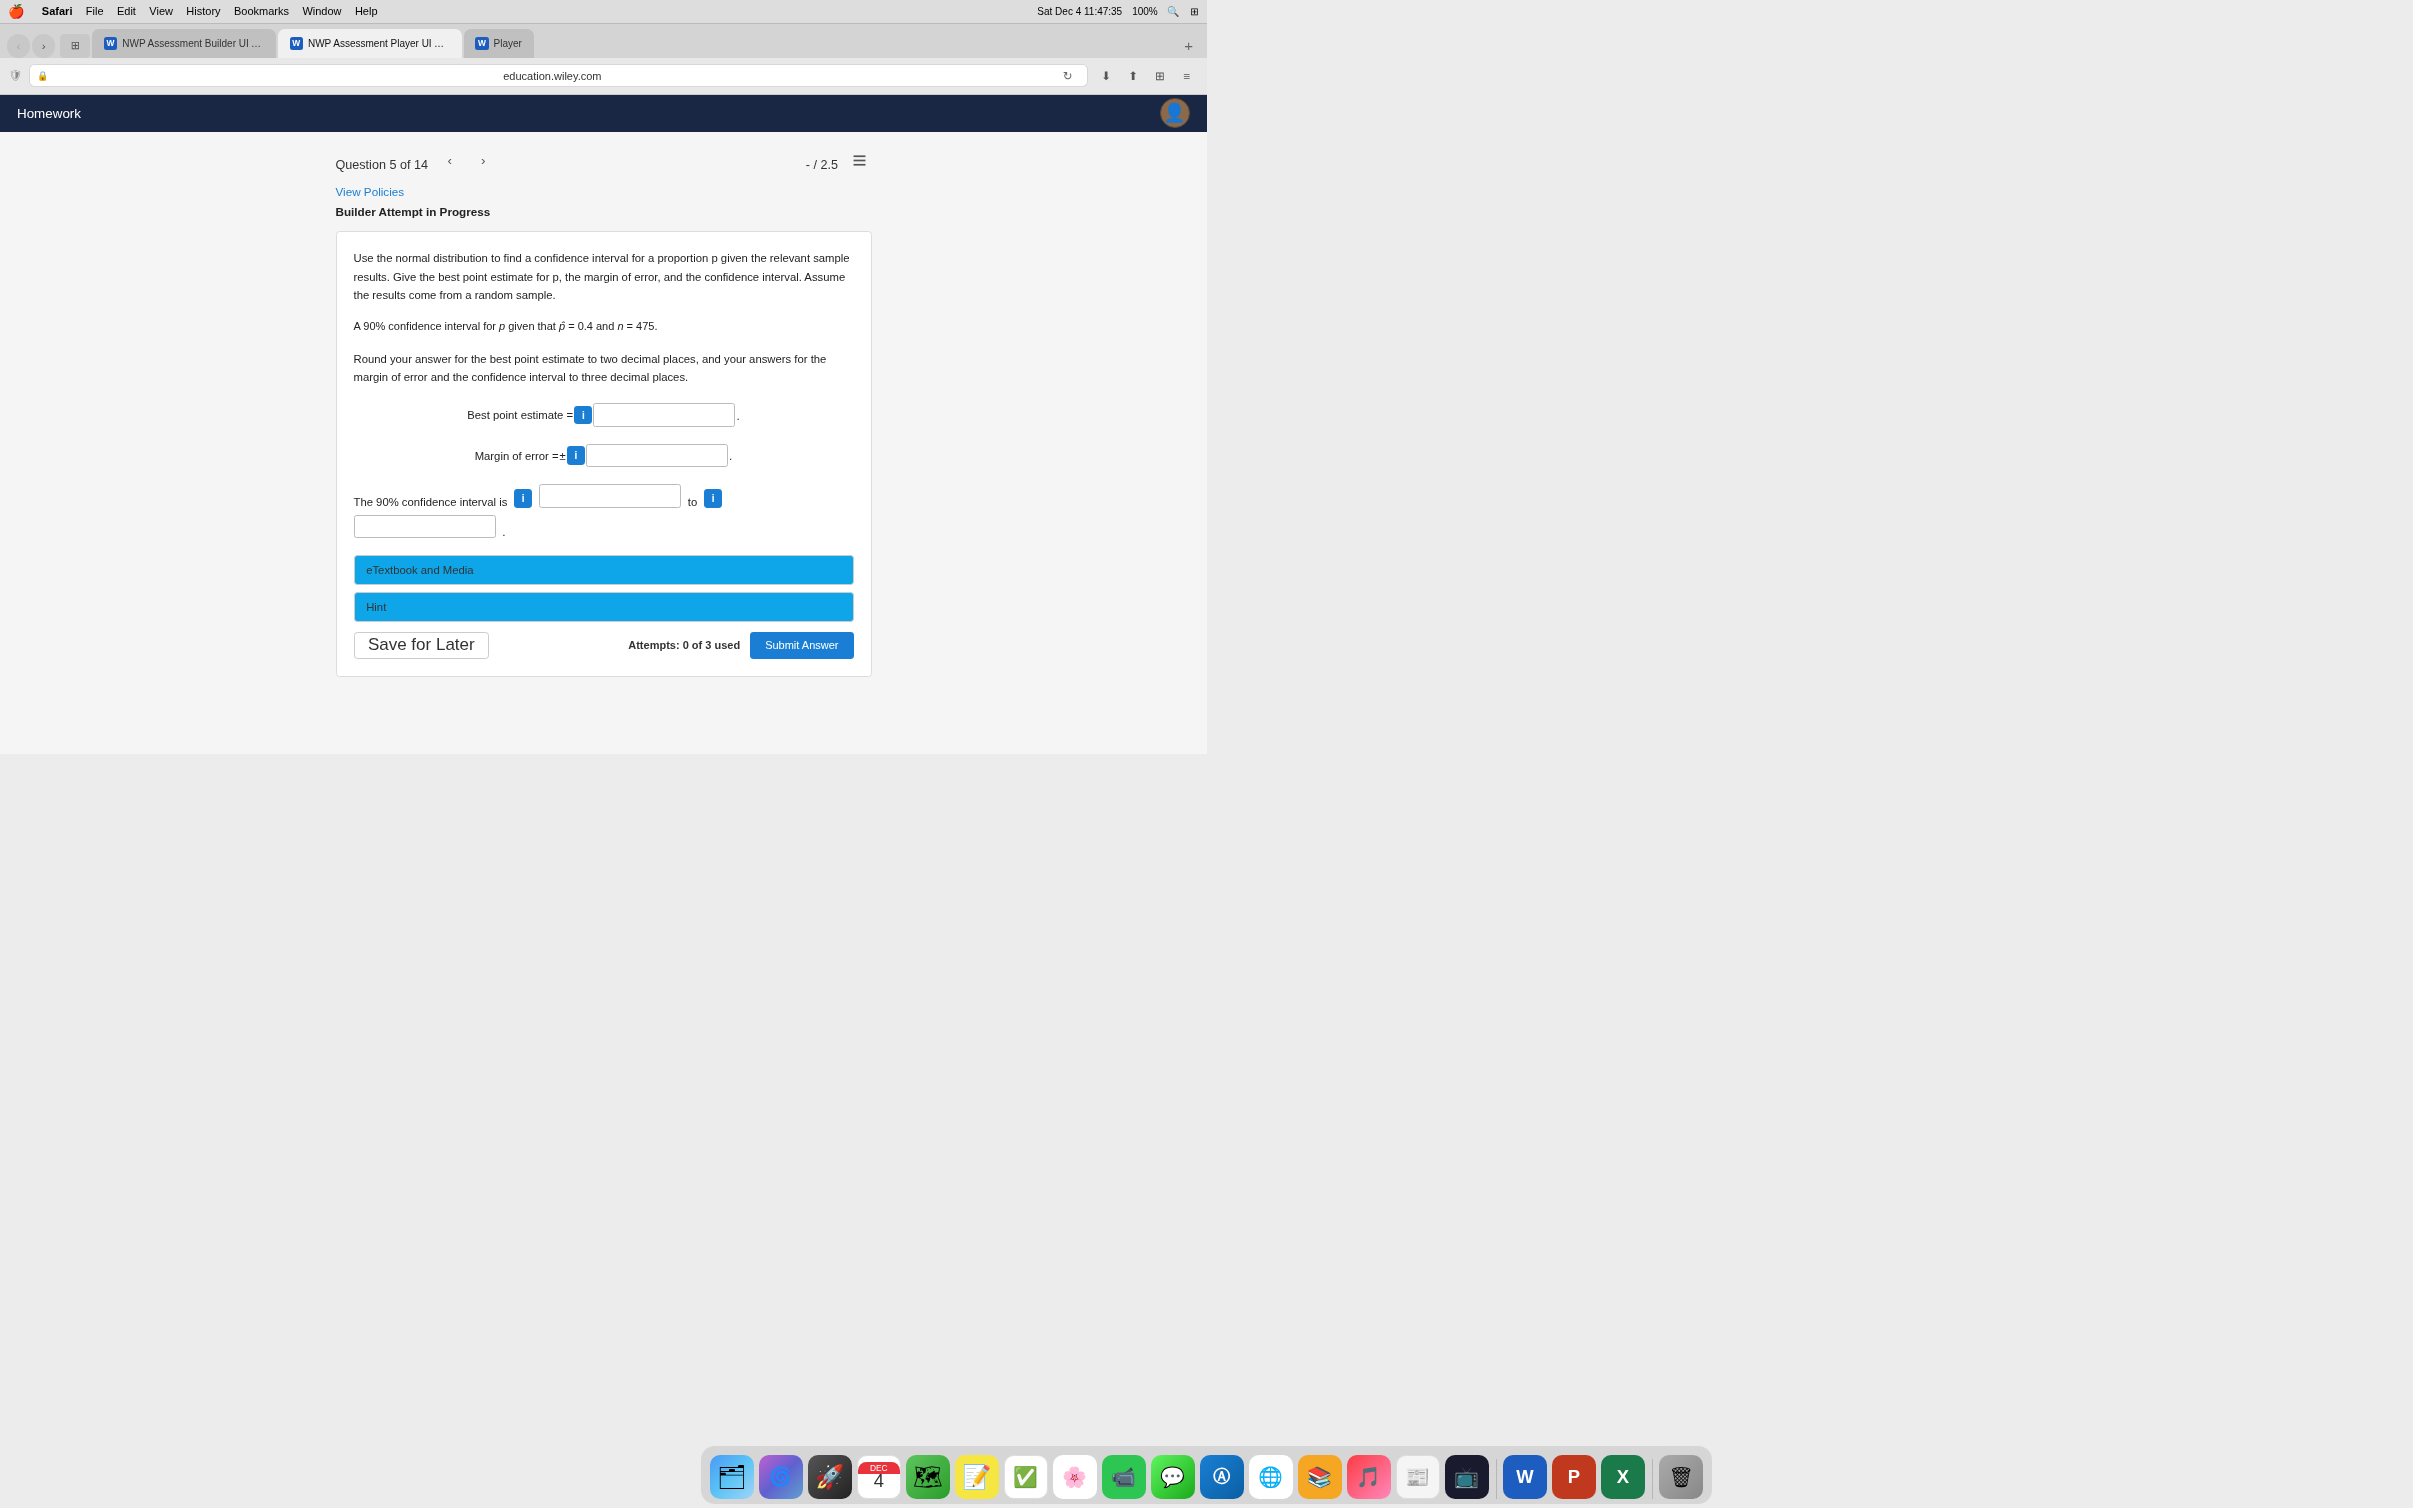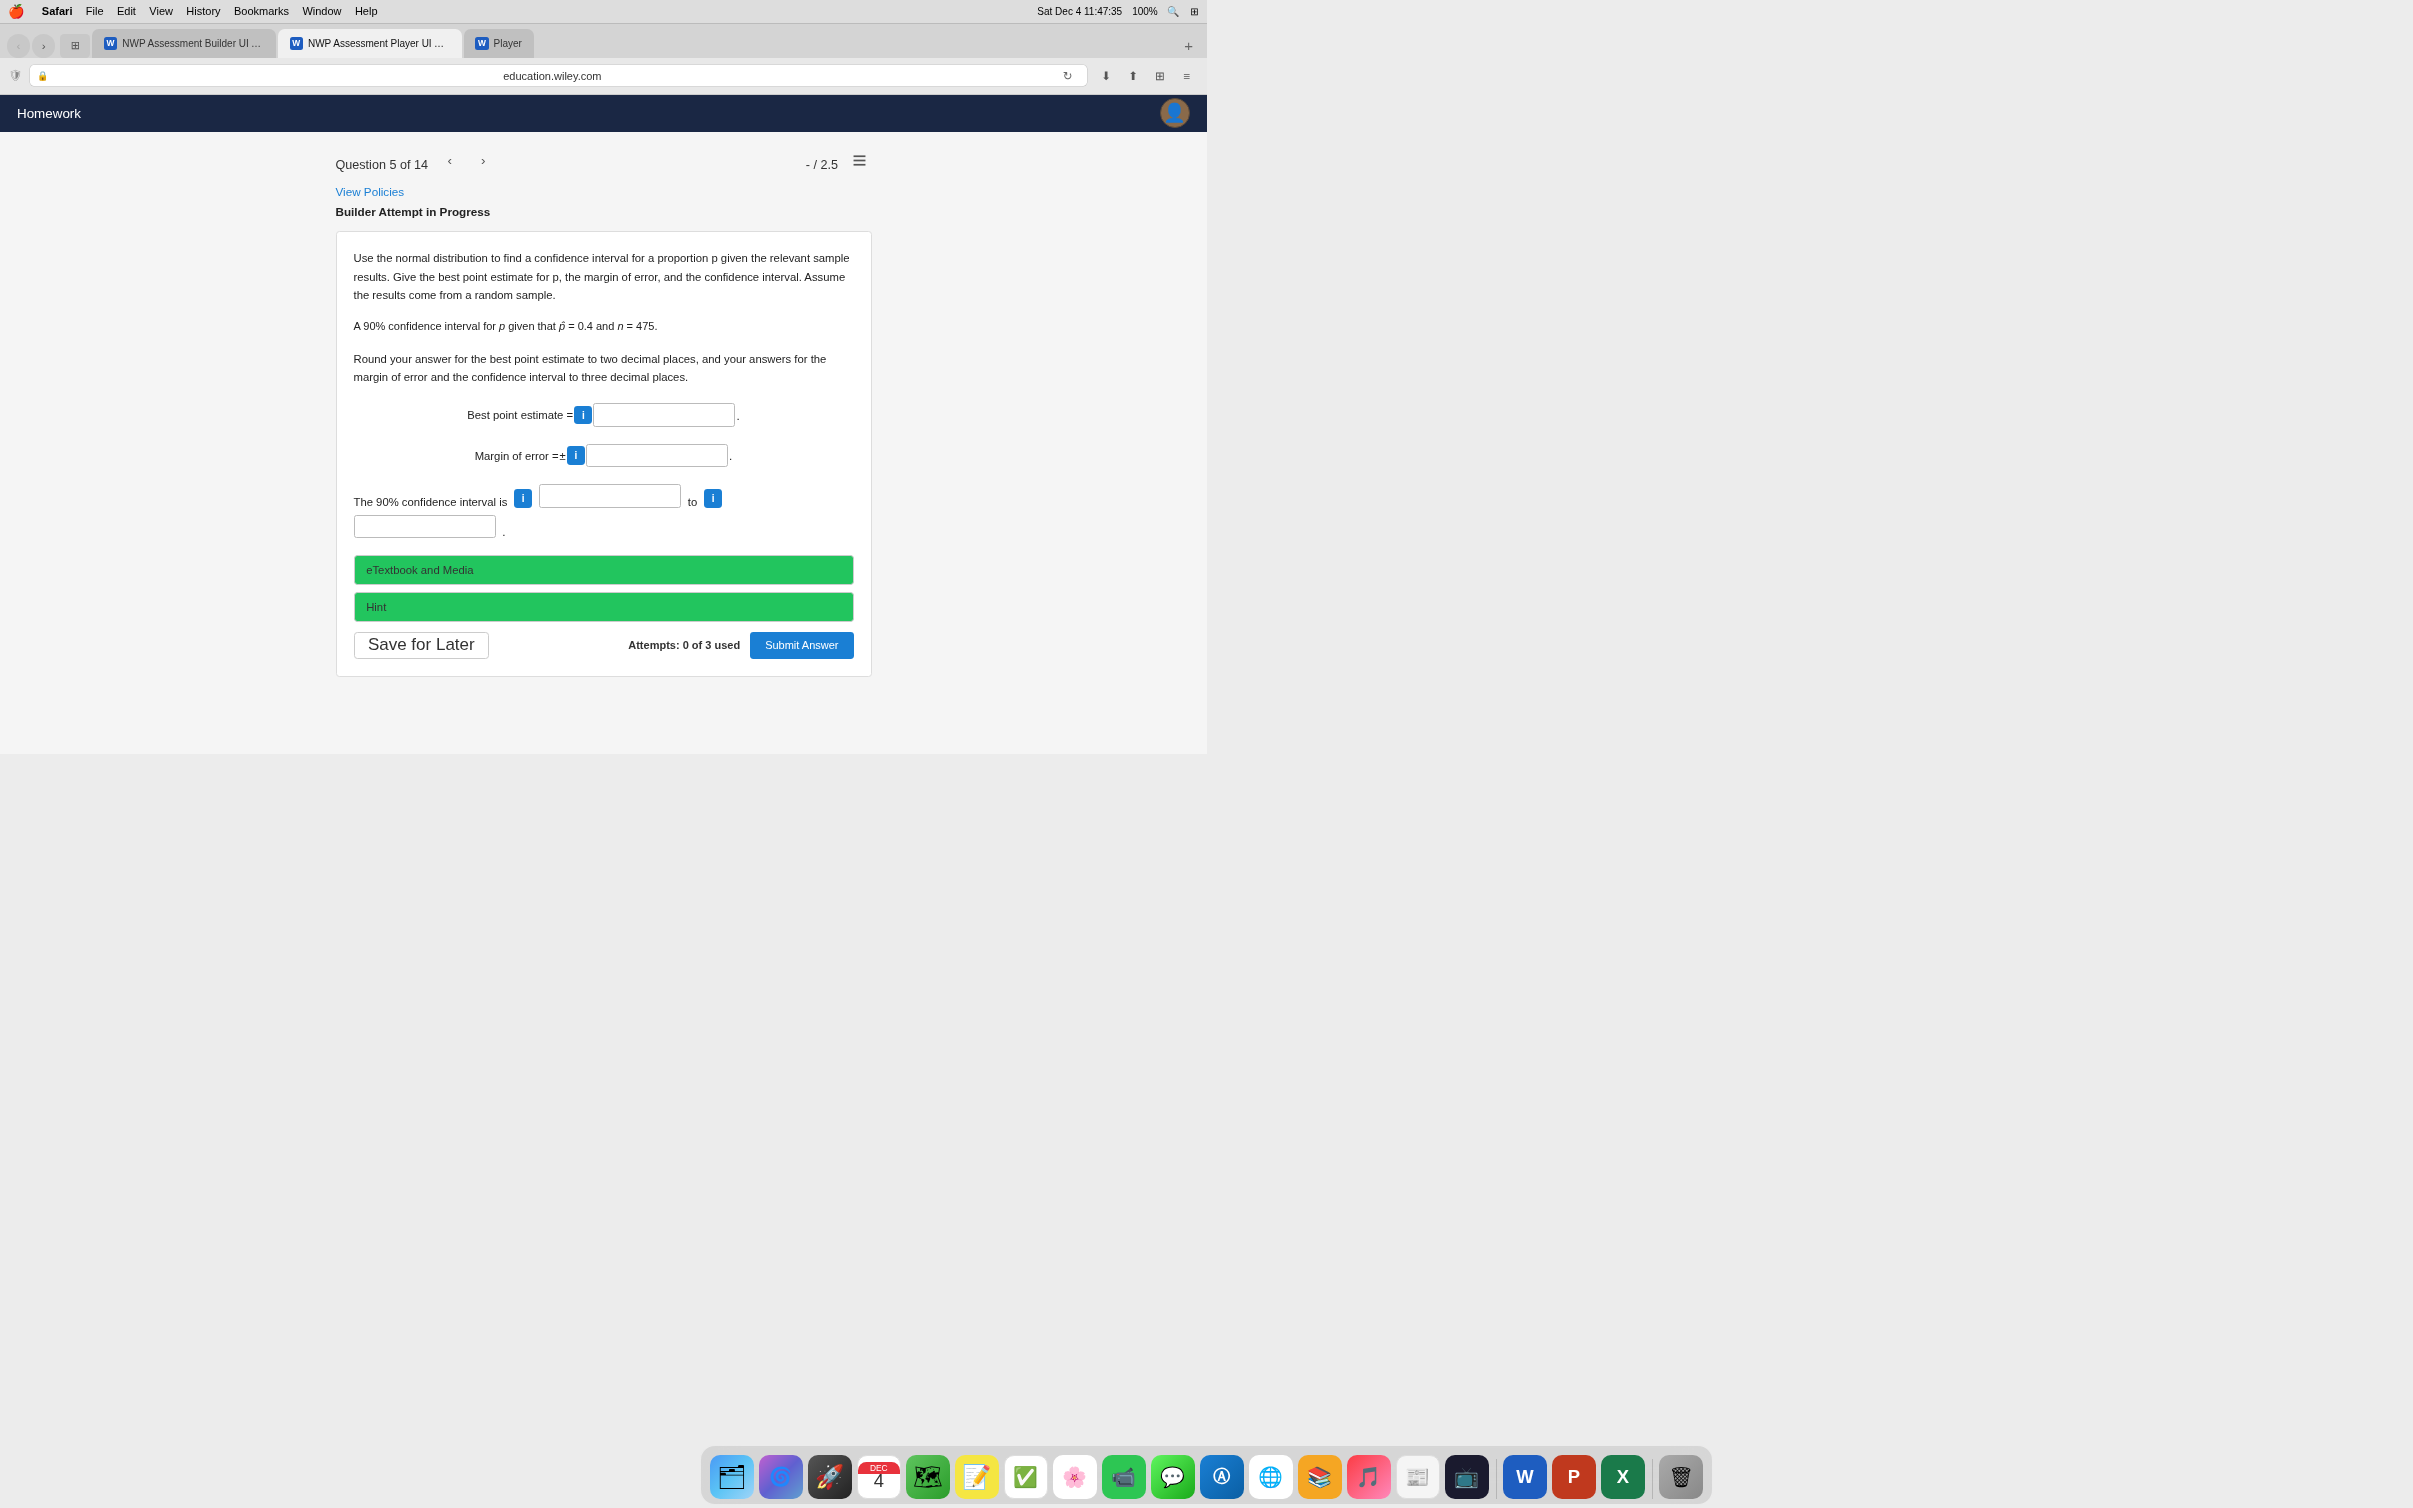--- a/index.html
+++ b/index.html
@@ -339,21 +339,21 @@
       align-items: flex-end;
       gap: 6.7px;
       margin-bottom: 17px;
       flex-wrap: wrap;
     }
 
     
     .resource-btn {
       width: 100%;
       height: 30px;
-      background: #22c55e;
+      background: #0ea5e9;
       border: 0.8px solid #ccc;
       border-radius: 3.4px;
       text-align: left;
       padding: 0 11.7px;
       font-size: 11.3px;
       color: #333;
       cursor: pointer;
       margin-bottom: 6.7px;
       display: flex;
       align-items: center;

